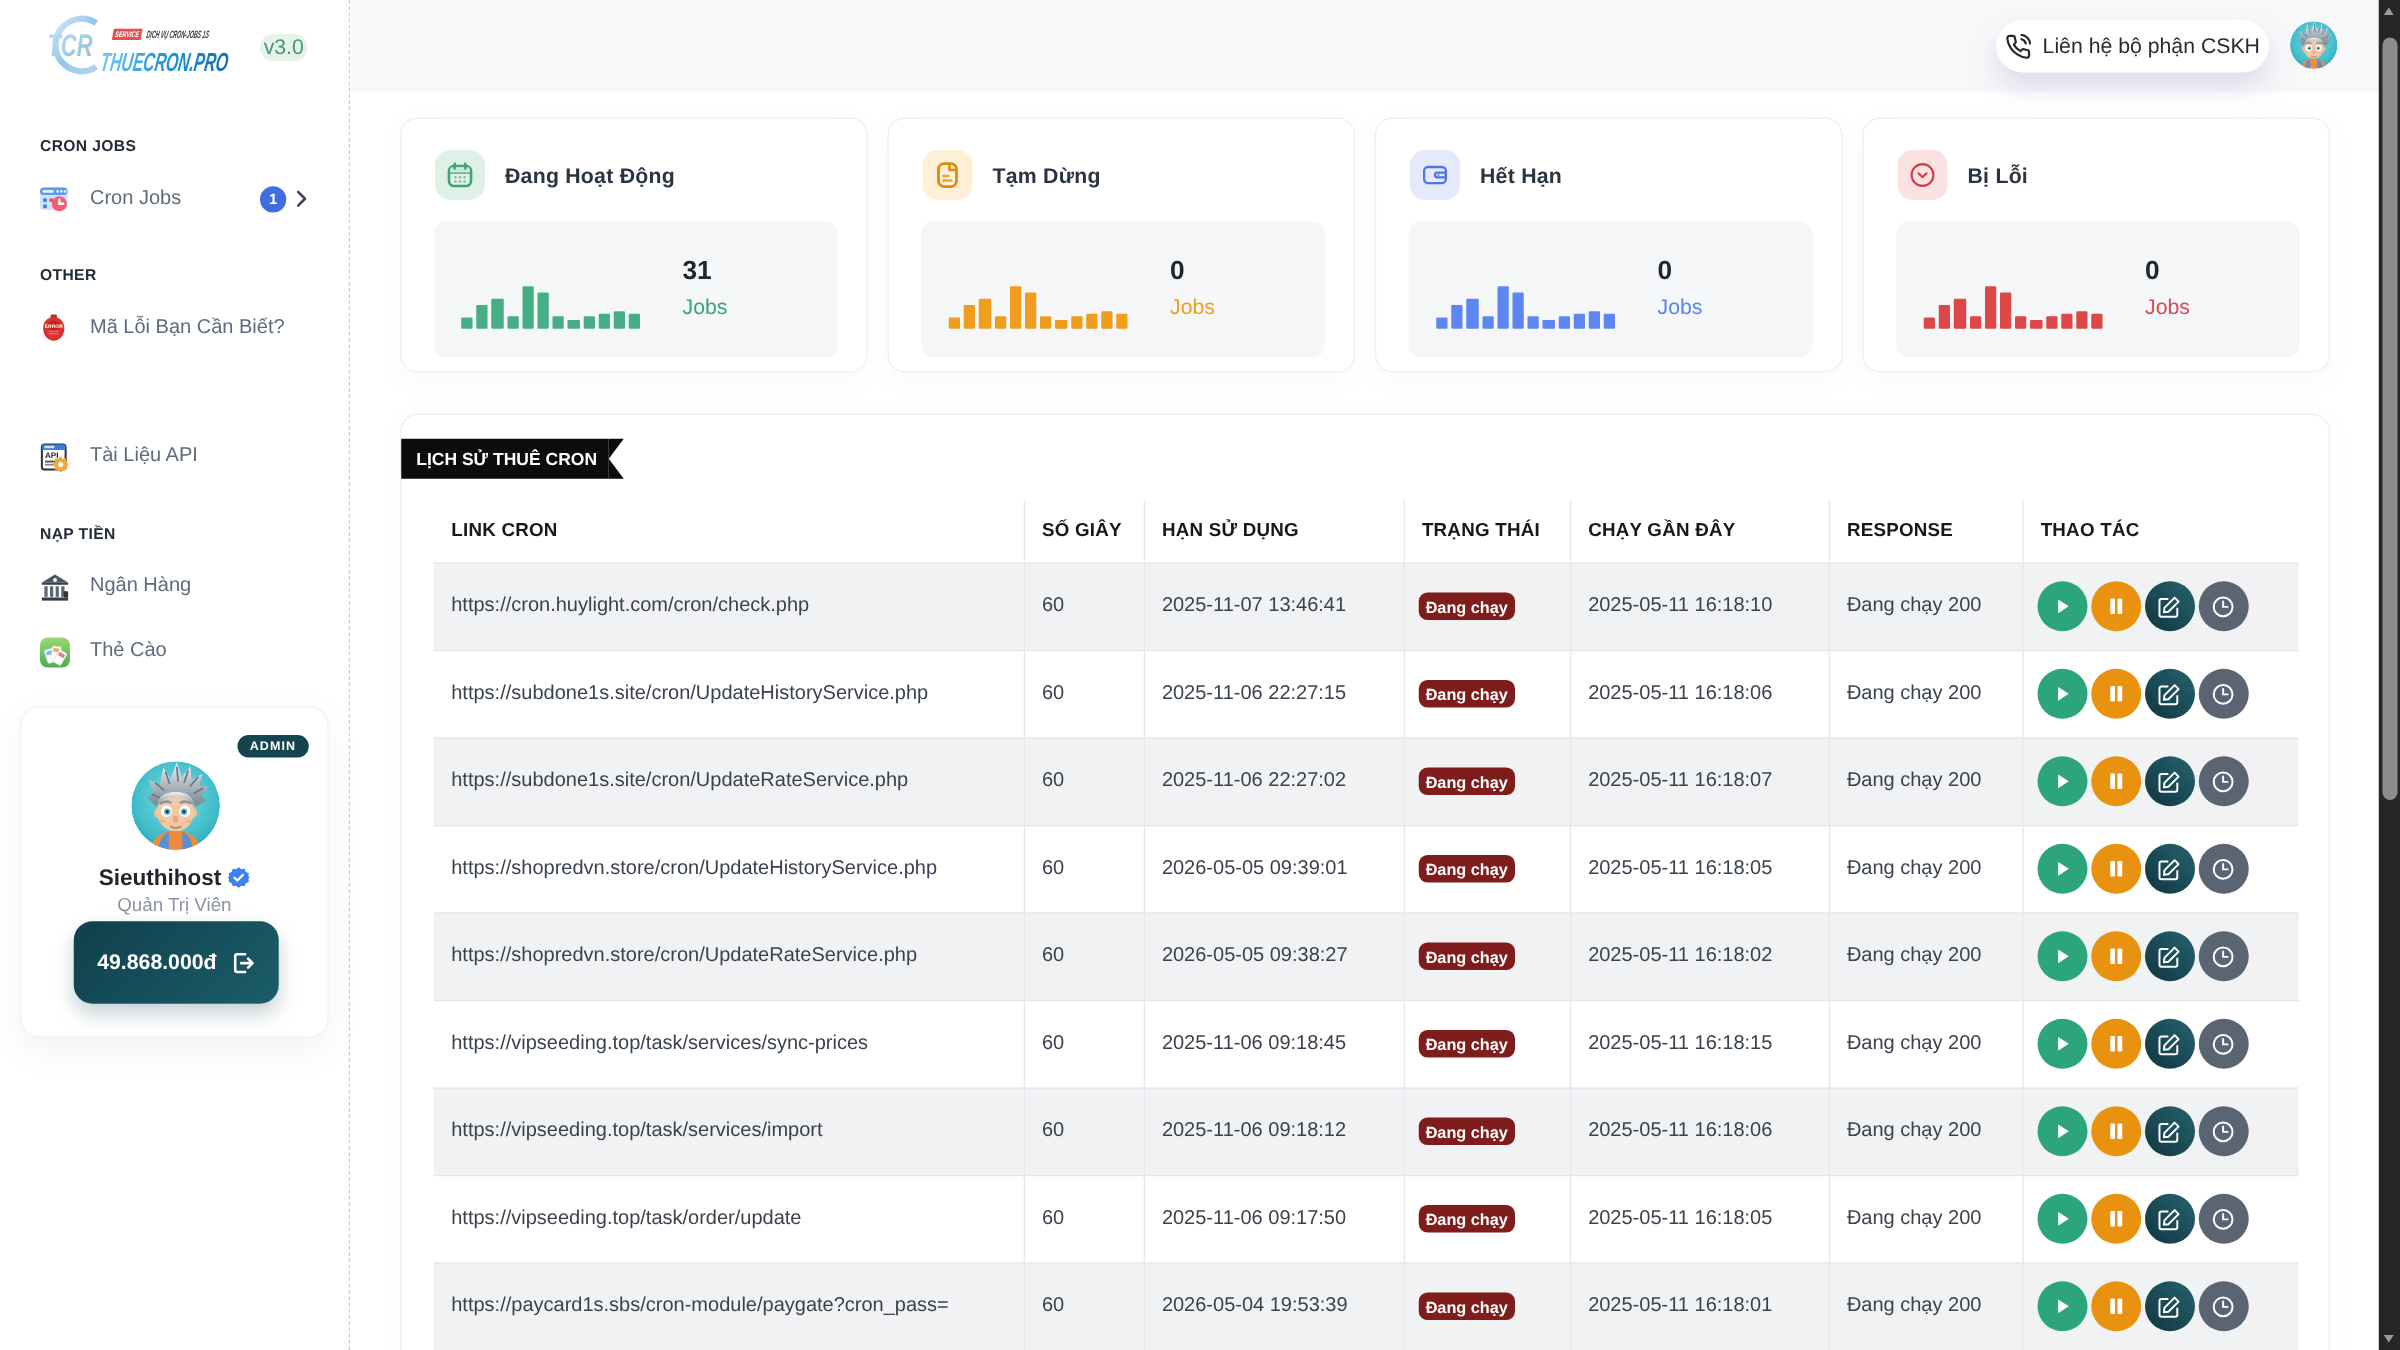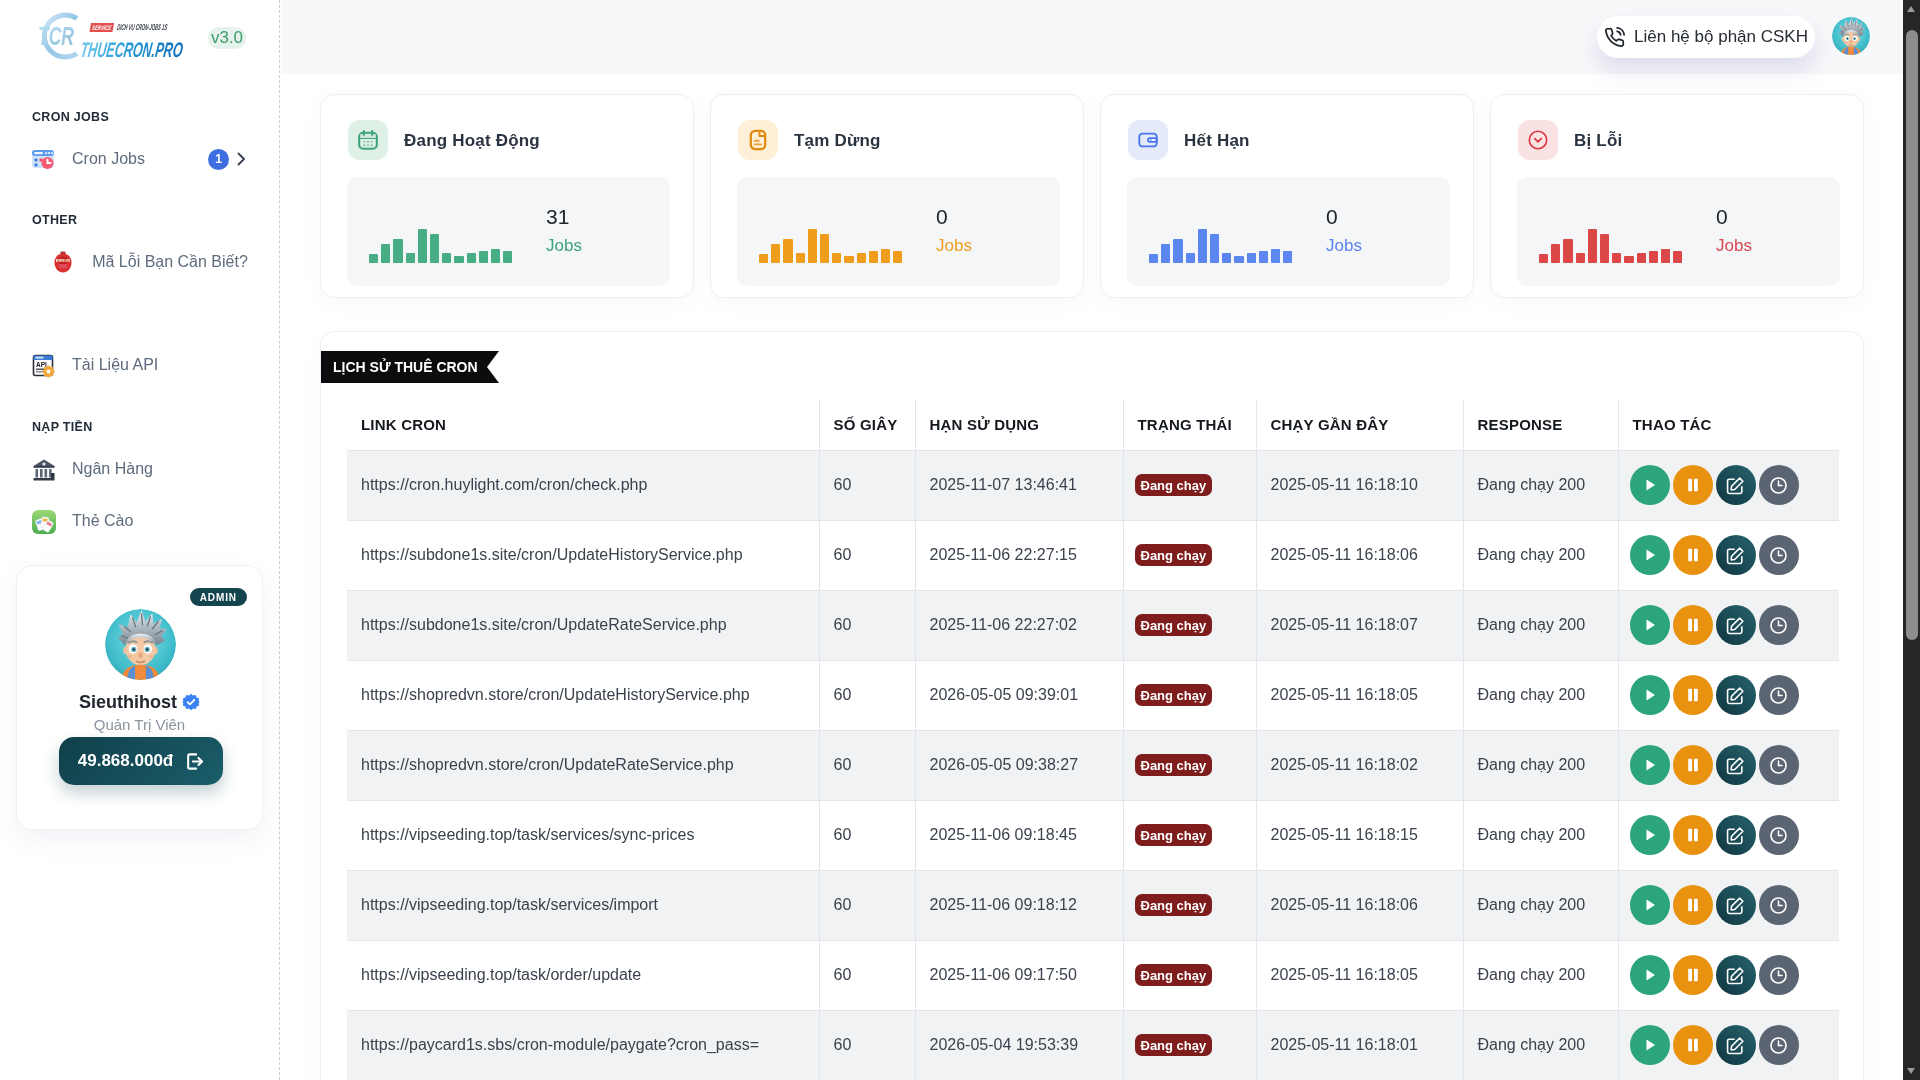--- a/index.html
+++ b/index.html
@@ -16,34 +16,34 @@
 .nitem.active { background:#e0ebfd; border-radius:12px; color:#2472e8; }
 .nbadge { margin-left:auto; width:21px; height:21px; background:#3e6edf; border-radius:50%; color:#fff; font-size:12px; font-weight:bold; text-align:center; line-height:21px; }
 .nchev { margin-left:8px; margin-right:22px; }
 
 
 .ucard { position:absolute; left:16px; top:565px; width:247px; height:265px; background:#fff; border:1px solid #eef1f5; border-radius:16px; box-shadow:0 10px 25px rgba(150,160,190,0.12); }
 .admin { position:absolute; right:15px; top:22px; background:#14444d; color:#fff; font-size:10px; font-weight:bold; letter-spacing:0.9px; padding:3.5px 10px; border-radius:10px; }
 .uavatar { position:absolute; left:88px; top:43px; width:71px; height:71px; border-radius:50%; overflow:hidden; }
 .uname { position:absolute; left:0; top:126px; width:100%; text-align:center; font-size:18px; font-weight:bold; color:#20262e; }
 .urole { position:absolute; left:0; top:150px; width:100%; text-align:center; font-size:15px; color:#8a94a0; }
-.ubal { position:absolute; left:42px; top:171px; width:164px; height:48px; background:linear-gradient(135deg,#10404b,#1a5d69); border-radius:15px; color:#fff; font-size:17px; font-weight:bold; display:flex; align-items:center; justify-content:center; gap:12px; box-shadow:0 8px 16px rgba(20,70,80,0.25); }
+.ubal { position:absolute; left:42px; top:171px; width:164px; height:66px; background:linear-gradient(135deg,#10404b,#1a5d69); border-radius:15px; color:#fff; font-size:17px; font-weight:bold; display:flex; align-items:center; justify-content:center; gap:12px; box-shadow:0 8px 16px rgba(20,70,80,0.25); }
 
 
 .cskh { position:absolute; left:1597px; top:16px; width:218px; height:42px; background:#fff; border-radius:21px; box-shadow:0 12px 22px rgba(150,150,210,0.28); display:flex; align-items:center; justify-content:center; gap:9px; font-size:17px; color:#272b33; }
 .tavatar { position:absolute; left:1832px; top:17px; width:38px; height:38px; border-radius:50%; overflow:hidden; }
 
 
 .scard { position:absolute; top:94px; width:374px; height:204px; background:#fff; border:1px solid #eceef4; border-radius:14px; box-shadow:0 6px 18px rgba(160,170,200,0.07); }
 .sicon { position:absolute; left:27px; top:25px; width:40px; height:40px; border-radius:12px; display:flex; align-items:center; justify-content:center; }
 .stitle { position:absolute; left:83px; top:36px; font-size:17px; color:#2a3441; letter-spacing:0.2px;font-weight:bold; }
 .spanel { position:absolute; left:26px; top:82px; width:323px; height:109px; background:#f4f6f8; border-radius:10px; }
 .bars { position:absolute; left:22px; bottom:23px; display:flex; align-items:flex-end; gap:3px; }
 .bars i { display:block; width:9.2px; border-radius:1px; }
-.snum { position:absolute; left:199px; top:28px; font-size:21px; font-weight:normal; color:#20262e; }
+.snum { position:absolute; left:199px; top:28px; font-size:21px; font-weight:bold; color:#20262e; }
 .sjobs { position:absolute; left:199px; top:59px; font-size:17px; }
 
 
 .tcard { position:absolute; left:320px; top:331px; width:1544px; height:810px; background:#fff; border:1px solid #eceef4; border-radius:14px; box-shadow:0 6px 18px rgba(160,170,200,0.07); }
 .ribbon { position:absolute; left:0; top:19px; height:32px; background:#0c0c0e; color:#fff; font-size:14px; font-weight:bold; letter-spacing:0; line-height:32px; padding-left:12px; padding-right:9px; }
 .ribbon:after { content:""; position:absolute; right:-12px; top:0; border-top:16px solid #0c0c0e; border-bottom:16px solid #0c0c0e; border-right:12px solid transparent; width:0; height:0; }
 table.m { position:absolute; left:26px; top:68px; width:1492px; border-collapse:collapse; table-layout:fixed; }
 table.m th { border:1px solid #e3e6ea; border-top:none; text-align:left; font-size:15px; color:#14181f; letter-spacing:0.2px; height:50px; padding:0 14px; }
 table.m td { border:1px solid #e3e6ea; font-size:16px; color:#3a424d; height:70px; padding:0 14px; }
 table.m tr:nth-child(odd) td { background:#f1f2f4; }
@@ -112,21 +112,21 @@
 <path d="M16.5 12.8 V16 H19.5" fill="none" stroke="#fff" stroke-width="2" stroke-linecap="round"></path>
 </svg></span>
     <span>Cron Jobs</span>
     <span class="nbadge">1</span>
     <svg class="nchev" width="9" height="14" viewBox="0 0 9 14">
         <path d="M1.5 1.5 L7 7 L1.5 12.5" fill="none" stroke="#3b4554" stroke-width="2" stroke-linecap="round" stroke-linejoin="round"></path>
       </svg>
   </div>
 
   <div class="navh" style="top:213px;">OTHER</div>
-  <div class="nitem" style="top:240px;justify-content:center;">
+  <div class="nitem" style="top:240px;">
     <span class="nicon"><svg width="24" height="24" viewBox="0 0 24 24">
 <rect x="9.5" y="1.5" width="5" height="4" rx="1" fill="#a33"></rect>
 <path d="M12 3.5 C 6.5 3.5 3.5 8 3.5 12.5 C 3.5 18.5 7.5 22.5 12 22.5 C 16.5 22.5 20.5 18.5 20.5 12.5 C 20.5 8 17.5 3.5 12 3.5 Z" fill="#d93030"></path>
 <ellipse cx="12" cy="10.5" rx="5" ry="4" fill="#c02020"></ellipse>
 <text x="12" y="12" font-size="4" fill="#ffd" font-family="Liberation Sans" text-anchor="middle" font-weight="bold">ERROR</text>
 <path d="M8 15 h8 M8 17 h8" stroke="#e7a" stroke-width="0.8"></path>
 </svg></span>
     <span>Mã Lỗi Bạn Cần Biết?</span>
   </div>
   <div class="nitem" style="top:343px;">

